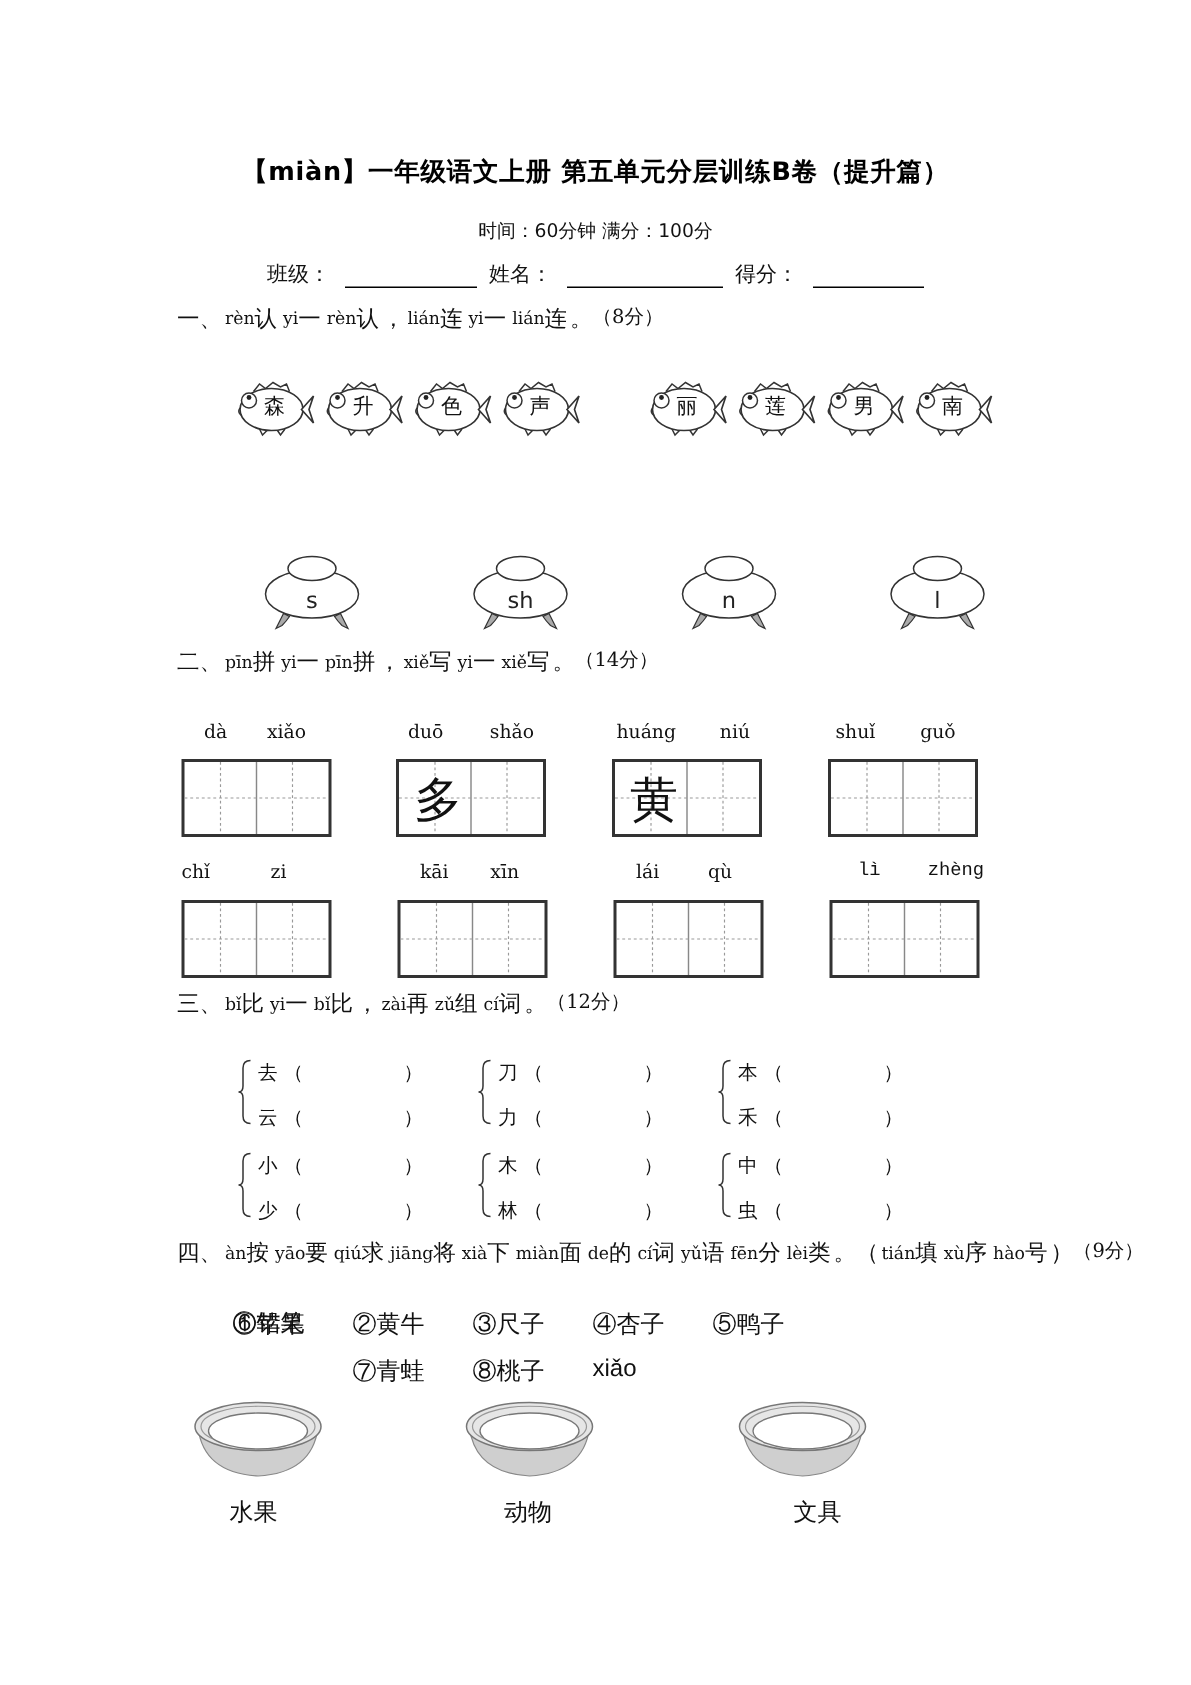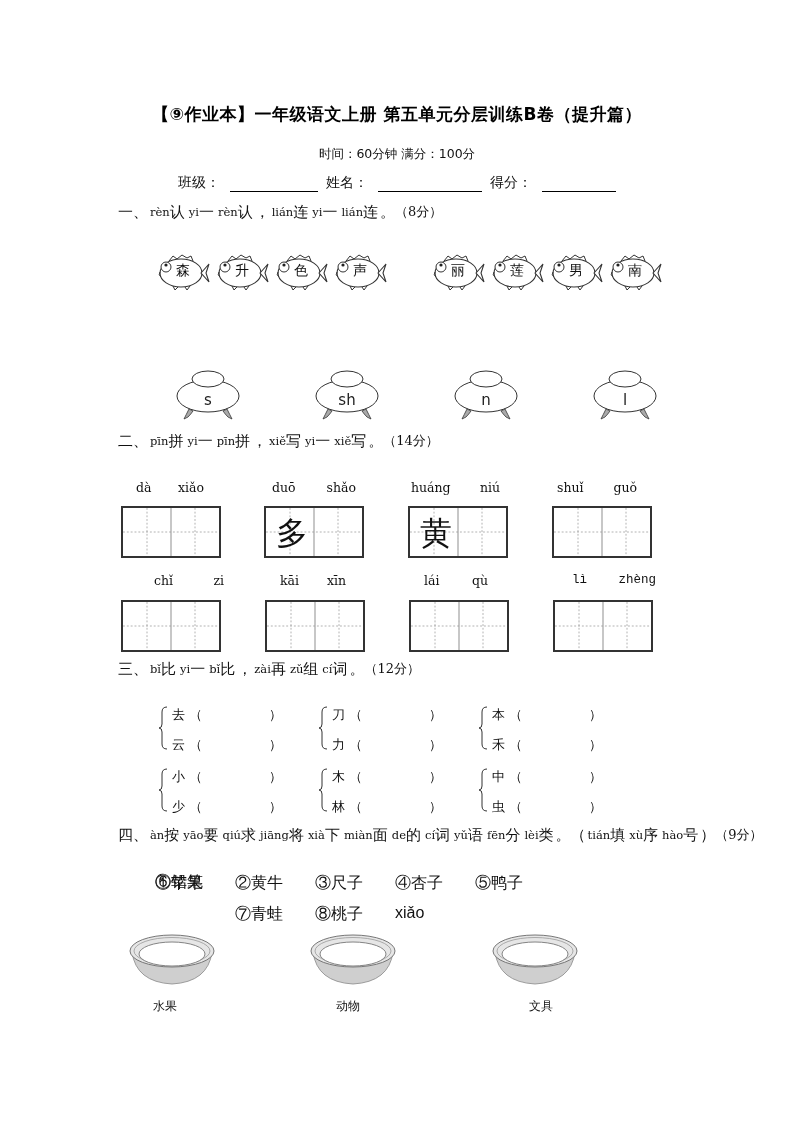--- a/index.html
+++ b/index.html
@@ -20,26 +20,26 @@
   .fish { width:56px; height:40px; }
   .fish-char { position:absolute; left:17px; top:10px; font-size:14px; width:22px; text-align:center; }
   .pot { width:66px; height:52px; }
   .pot-label { position:absolute; left:0; width:66px; top:22px; text-align:center; font-family:"DejaVu Sans","Liberation Sans",sans-serif; font-size:15px; color:#222; }
   .pygroup { font-size:12.5px; display:flex; justify-content:space-between; }
   .tian { width:100px; height:52px; border:2px solid #333; box-sizing:border-box; }
   .tian-char { position:absolute; top:4px; left:4px; width:44px; text-align:center; font-size:32px; line-height:42px; font-family:"DejaVu Serif","Liberation Serif",serif; }
   .cmp { font-size:13px; font-family:"DejaVu Sans","Liberation Sans",sans-serif; }
   .cmp-row { position:absolute; display:flex; width:110px; justify-content:space-between; }
   .item { font-size:16px; font-family:Liberation Sans, sans-serif; }
-  .bowl-label { font-size:12px; font-family:Liberation Mono, monospace; }
+  .bowl-label { font-size:16px; font-family:Liberation Mono, monospace; }
 </style>
 </head>
 <body>
 
-<div class="abs title">【⑨作业本】一年级语文上册 第五单元分层训练B卷（提升篇）</div>
+<div class="abs title">【miàn】一年级语文上册 第五单元分层训练B卷（提升篇）</div>
 <div class="abs subtitle">时间：60分钟 满分：100分</div>
 <div class="abs info-row">
   <span>班级：</span>
   <span class="blank" style="width:88px"></span>
   <span>姓名：</span>
   <span class="blank" style="width:104px"></span>
   <span>得分：</span>
   <span class="blank" style="width:74px"></span>
 </div>
 
@@ -203,21 +203,21 @@
 <div class="abs tian" style="left:264px; top:506px;"><svg width="96" height="48" viewBox="0 0 100 52" preserveAspectRatio="none">
       <use href="#tianGrid"></use>
     </svg><span class="tian-char">多</span></div>
 <div class="abs tian" style="left:408px; top:506px;"><svg width="96" height="48" viewBox="0 0 100 52" preserveAspectRatio="none">
       <use href="#tianGrid"></use>
     </svg><span class="tian-char">黄</span></div>
 <div class="abs tian" style="left:552px; top:506px;"><svg width="96" height="48" viewBox="0 0 100 52" preserveAspectRatio="none">
       <use href="#tianGrid"></use>
     </svg><span class="tian-char"></span></div>
 
-<div class="abs pygroup" style="left:154px; top:573px; width:70px;">
+<div class="abs pygroup" style="left:121px; top:573px; width:70px;">
     <span>chǐ</span>
     <span>zi</span>
   </div>
 <div class="abs pygroup" style="left:280px; top:573px; width:66px;">
     <span>kāi</span>
     <span>xīn</span>
   </div>
 <div class="abs pygroup" style="left:424px; top:573px; width:64px;">
     <span>lái</span>
     <span>qù</span>

